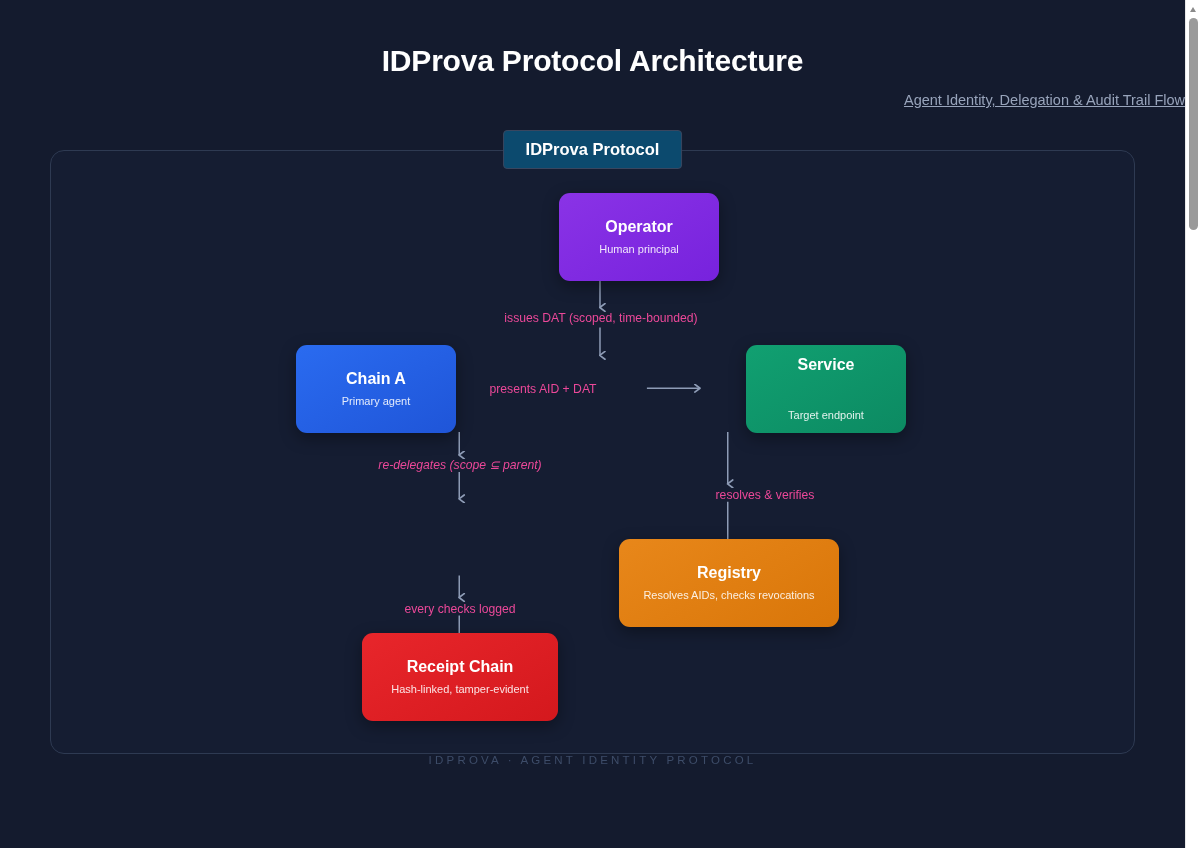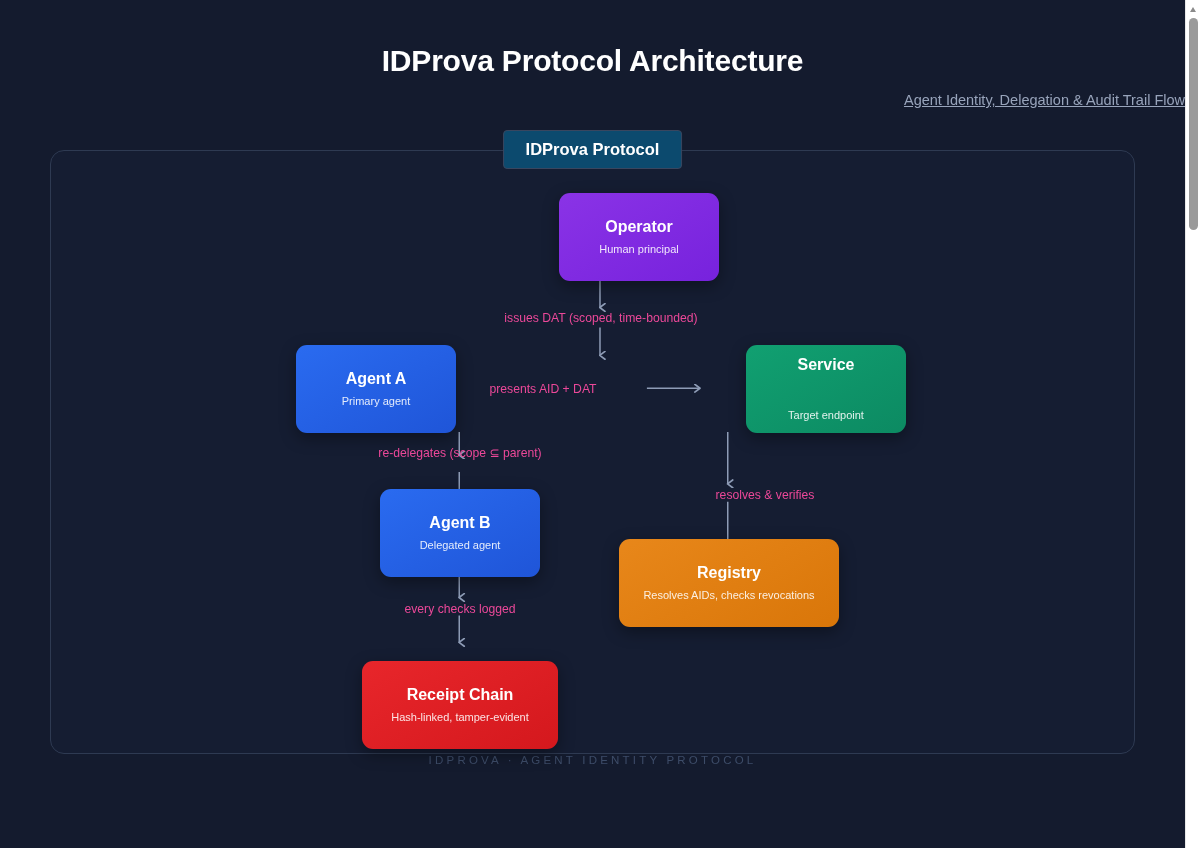--- a/index.html
+++ b/index.html
@@ -155,21 +155,21 @@
     width: 160px; height: 88px;
     background: linear-gradient(150deg, #2a6bf0 0%, #1f55d8 100%);
   }
   .node-registry {
     left: 568px; top: 388px;
     width: 220px; height: 88px;
     background: linear-gradient(150deg, #e8871a 0%, #d97609 100%);
     justify-content: center;
   }
   .node-receipt {
-    left: 311px; top: 510px;
+    left: 311px; top: 482px;
     width: 196px; height: 88px;
     background: linear-gradient(150deg, #e8262b 0%, #d4181d 100%);
   }
 
   
   .edge-label {
     position: absolute;
     color: #ec4899;
     font-size: 12.2px;
     white-space: nowrap;
@@ -225,49 +225,45 @@
           <line x1="409" y1="426" x2="409" y2="448" stroke="#8e9cb6" stroke-width="1.5" marker-end="url(#ah)"></line>
           <line x1="409" y1="466" x2="409" y2="493" stroke="#8e9cb6" stroke-width="1.5" marker-end="url(#ah)"></line>
         </svg>
 
         <div class="node node-operator">
           <div class="node-title">Operator</div>
           <div class="node-sub">Human principal</div>
         </div>
 
         <div class="node node-agent-a">
-          <div class="node-title">Agent A</div>
+          <div class="node-title">Chain A</div>
           <div class="node-sub">Primary agent</div>
         </div>
 
         <div class="node node-service">
           <div class="node-title">Service</div>
           <div class="node-sub">Target endpoint</div>
         </div>
 
-        <div class="node node-agent-b">
-          <div class="node-title">Agent B</div>
-          <div class="node-sub">Delegated agent</div>
-        </div>
 
         <div class="node node-registry">
           <div class="node-title">Registry</div>
           <div class="node-sub">Resolves AIDs, checks revocations</div>
         </div>
 
         <div class="node node-receipt">
           <div class="node-title">Receipt Chain</div>
           <div class="node-sub">Hash-linked, tamper-evident</div>
         </div>
 
         <div class="edge-label" style="left:550px; top:167px;">issues DAT (scoped, time-bounded)</div>
 
         <div class="edge-label" style="left:492px; top:238px;text-align:center;">presents AID + DAT</div>
 
-        <div class="edge-label" style="left:409px; top:302px;">re-delegates (scope ⊆ parent)</div>
+        <div class="edge-label" style="left:409px; top:314px;font-style:italic;">re-delegates (scope ⊆ parent)</div>
 
         <div class="edge-label" style="left:714px; top:344px;">resolves &amp; verifies</div>
 
         <div class="edge-label" style="left:409px; top:458px;">every checks logged</div>
 
       </div>
     </div>
 
     <div class="footer">IDPROVA · AGENT IDENTITY PROTOCOL</div>
 

